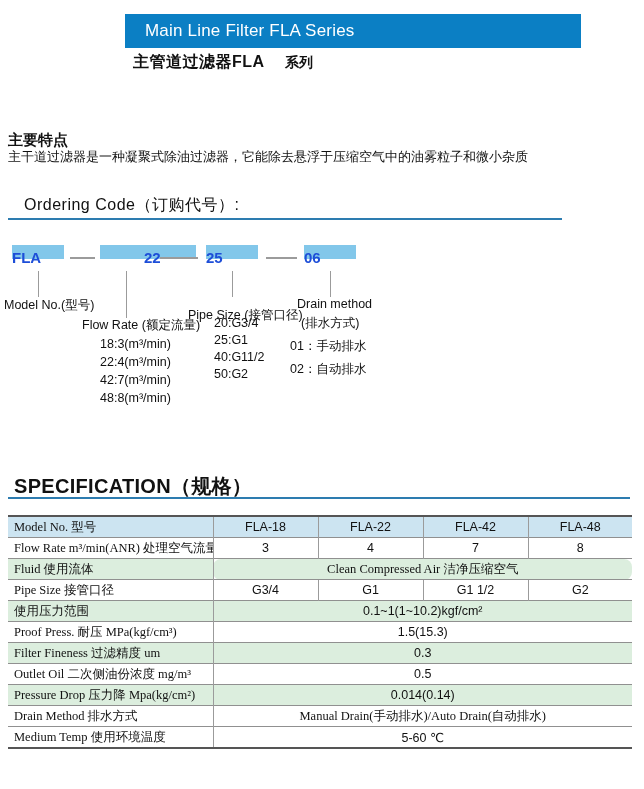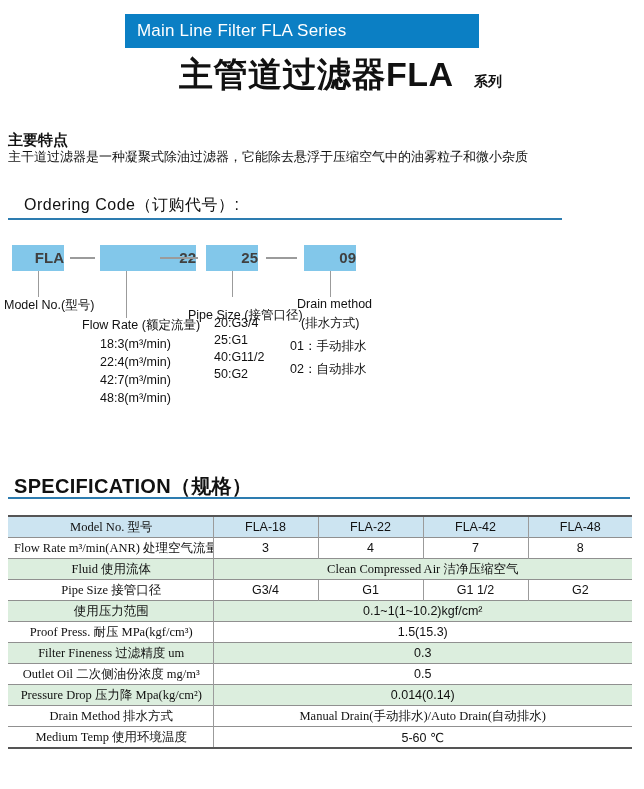--- a/index.html
+++ b/index.html
@@ -11,38 +11,38 @@
     --line-gray:#9b9b9b;
     --border-dark:#555555;
   }
   html,body{margin:0;padding:0;background:#ffffff;}
   .page{
     position:relative;width:644px;height:789px;background:#ffffff;overflow:hidden;
     font-family:"Liberation Sans","DejaVu Sans",sans-serif;color:#111;
   }
   
   .banner{
-    position:absolute;left:125px;top:14px;width:354px;height:34px;
+    position:absolute;left:125px;top:14px;width:456px;height:34px;
     background:var(--banner-blue);color:#fff;font-size:17px;line-height:34px;
-    padding-left:12px;box-sizing:border-box;letter-spacing:.2px;
+    padding-left:20px;box-sizing:border-box;letter-spacing:.2px;
   }
   .page-title{position:absolute;left:133px;top:52px;white-space:nowrap;}
-  .title-main{font-size:34px;font-weight:bold;letter-spacing:.5px;margin-left:46px;}
+  .title-main{font-size:16px;font-weight:bold;letter-spacing:.5px;}
   .title-suffix{font-size:14px;font-weight:bold;margin-left:16px;}
   
   .features-heading{position:absolute;left:8px;top:123px;font-size:15px;font-weight:bold;margin-top:8px;}
   .features-body{position:absolute;left:8px;top:148px;font-size:13px;width:620px;}
   
   .ordering-heading{position:absolute;left:24px;top:195px;font-size:16px;letter-spacing:.5px;}
   .rule{position:absolute;height:2px;background:var(--underline-blue);}
   .rule-ordering{left:8px;top:218px;width:554px;}
   .rule-spec{left:8px;top:497px;width:622px;}
   .code-box{
-    position:absolute;top:245px;width:52px;height:26px;background:var(--code-box-blue);
-    text-align:right;line-height:26px;font-size:15px;font-weight:bold;color:#404040;
+    position:absolute;top:245px;width:52px;height:14px;background:var(--code-box-blue);
+    text-align:left;line-height:26px;font-size:15px;font-weight:bold;color:#1d4ed8;
   }
   .box-0{left:12px;} .box-1{left:100px;padding-left:44px;} .box-2{left:206px;} .box-3{left:304px;}
   .dash{position:absolute;top:257px;height:2px;background:var(--line-gray);}
   .dash-0{left:70px;width:25px;} .dash-1{left:160px;width:38px;} .dash-2{left:266px;width:31px;}
   .vline{position:absolute;width:1px;background:var(--line-gray);top:271px;}
   .vline-0{left:38px;height:26px;} .vline-1{left:126px;height:47px;}
   .vline-2{left:232px;height:26px;} .vline-3{left:330px;height:26px;}
   .grp-label{position:absolute;font-size:12.5px;white-space:nowrap;}
   .grp-model{left:4px;top:297px;}
   .grp-flow{left:82px;top:317px;}
@@ -59,28 +59,28 @@
   table.spec{
     border-collapse:collapse;table-layout:fixed;width:624px;
     border-top:2px solid var(--border-dark);border-bottom:2px solid var(--border-dark);
   }
   table.spec td{
     border-top:1px solid #909090;font-size:12.5px;padding:1px 4px;height:18px;
     overflow:hidden;white-space:nowrap;
   }
   table.spec tr:first-child td{border-top:none;}
   table.spec td.label{
-    font-family:"Liberation Serif","DejaVu Serif",serif;padding-left:6px;text-align:center;
+    font-family:"Liberation Serif","DejaVu Serif",serif;padding-left:6px;text-align:left;
   }
   table.spec td.label div{line-height:15px;}
   table.spec td.val{
     border-left:1px solid var(--line-gray);text-align:center;
     font-family:"Liberation Sans","DejaVu Sans",sans-serif;
   }
-  table.spec td.val.serif{font-family:"Liberation Serif","DejaVu Serif",serif;}
+  table.spec td.val.serif{font-family:"Liberation Serif","DejaVu Serif",serif;border-radius:8px;}
   tr.bg-blue td{background:var(--row-blue);}
   tr.bg-green td{background:var(--row-green);}
   tr.bg-white td{background:#ffffff;}
 </style>
 </head>
 <body>
 
 <div class="page">
 
   <div class="banner">
@@ -93,21 +93,21 @@
   </div>
 
   <div class="features-heading">主要特点</div>
   <div class="features-body">主干道过滤器是一种凝聚式除油过滤器，它能除去悬浮于压缩空气中的油雾粒子和微小杂质</div>
 
   <div class="ordering-heading">Ordering Code（订购代号）:</div>
   <div class="rule rule-ordering"></div>
 
   <div>
     
-    <span id="code-boxes"><div class="code-box box-0">FLA</div><div class="code-box box-1">22</div><div class="code-box box-2">25</div><div class="code-box box-3">09</div></span>
+    <span id="code-boxes"><div class="code-box box-0">FLA</div><div class="code-box box-1">22</div><div class="code-box box-2">25</div><div class="code-box box-3">06</div></span>
     <div class="dash dash-0"></div>
     <div class="dash dash-1"></div>
     <div class="dash dash-2"></div>
     <div class="vline vline-0"></div>
     <div class="vline vline-1"></div>
     <div class="vline vline-2"></div>
     <div class="vline vline-3"></div>
 
     <div class="grp-label grp-model">Model No.(型号)</div>
     <div class="grp-label grp-flow">Flow Rate (额定流量)</div>

